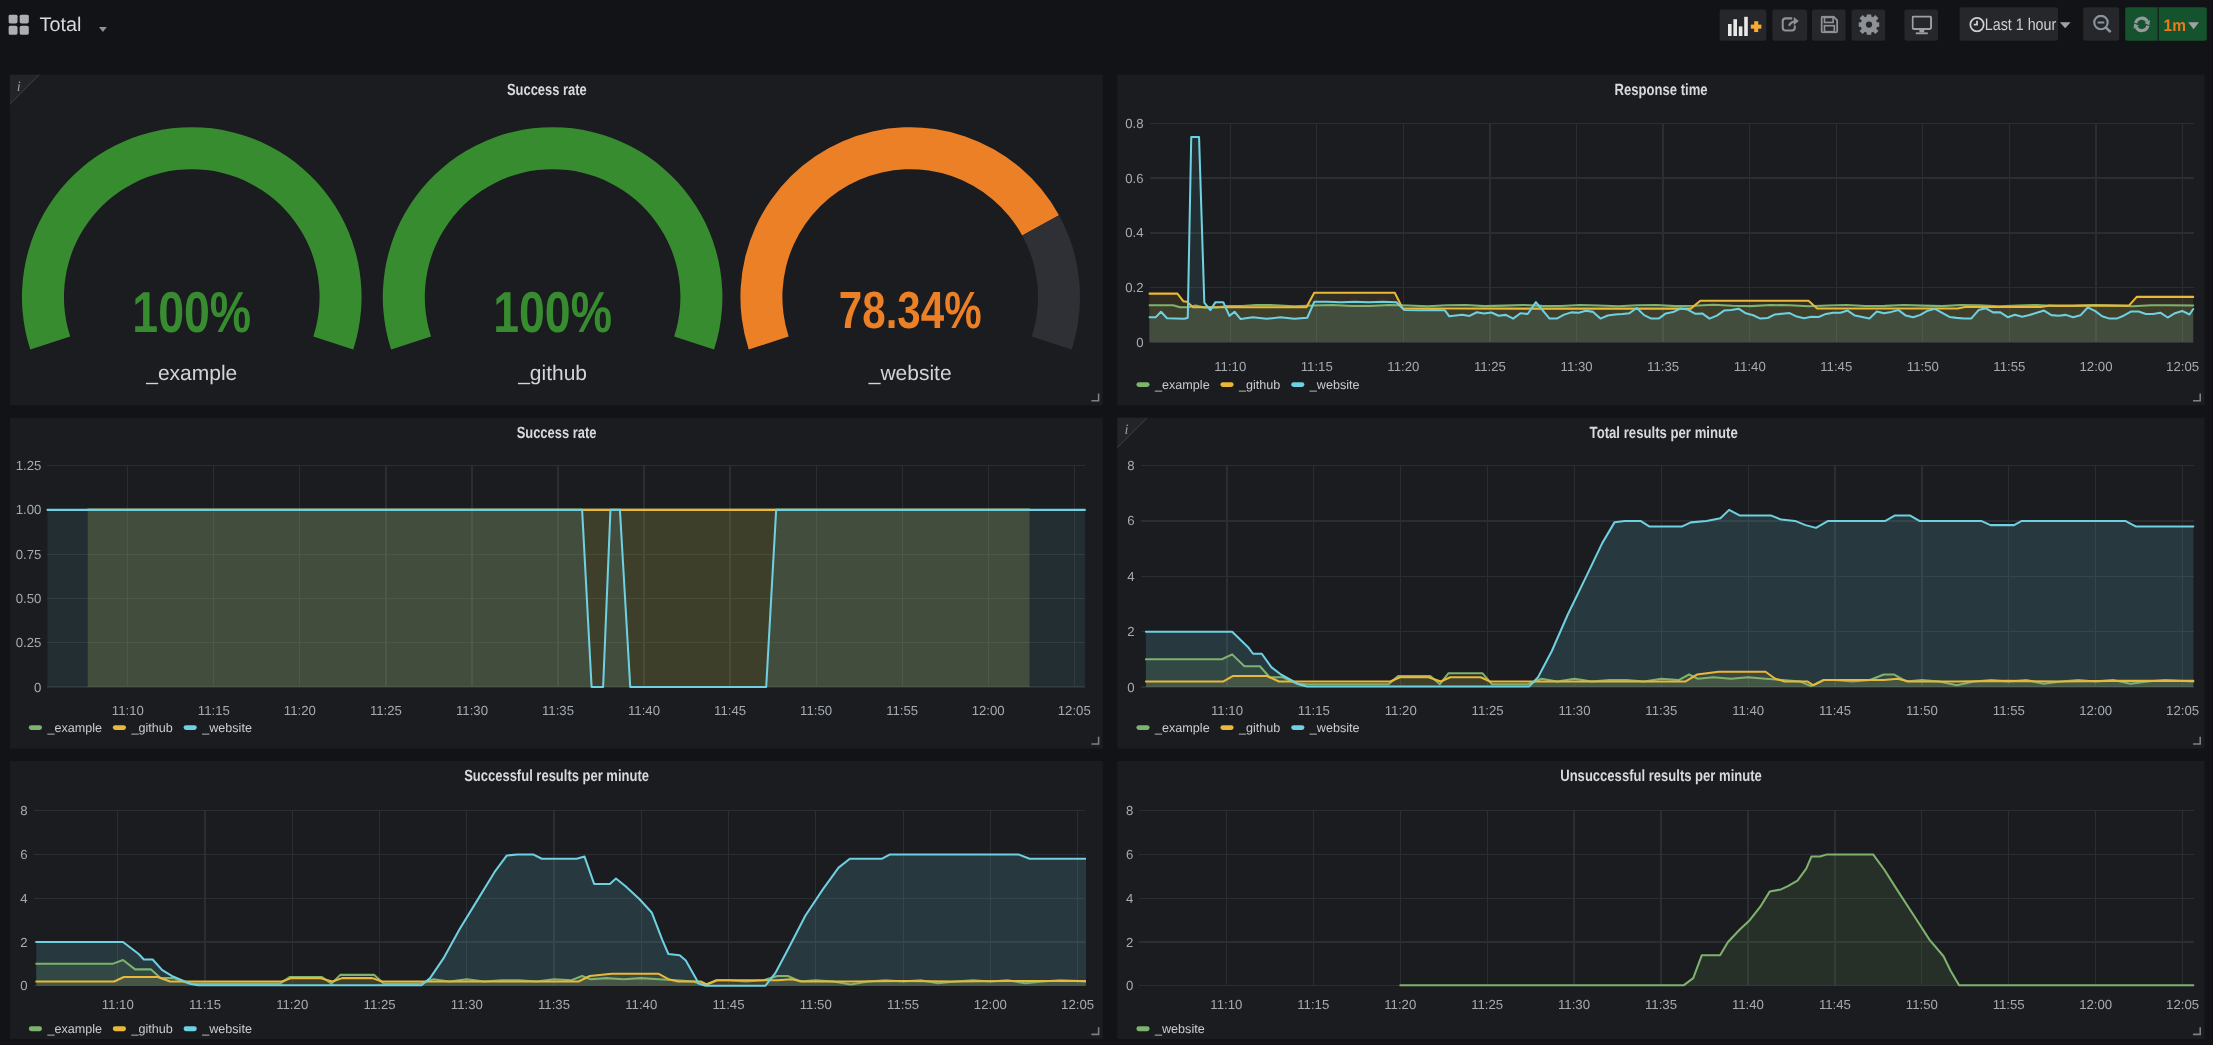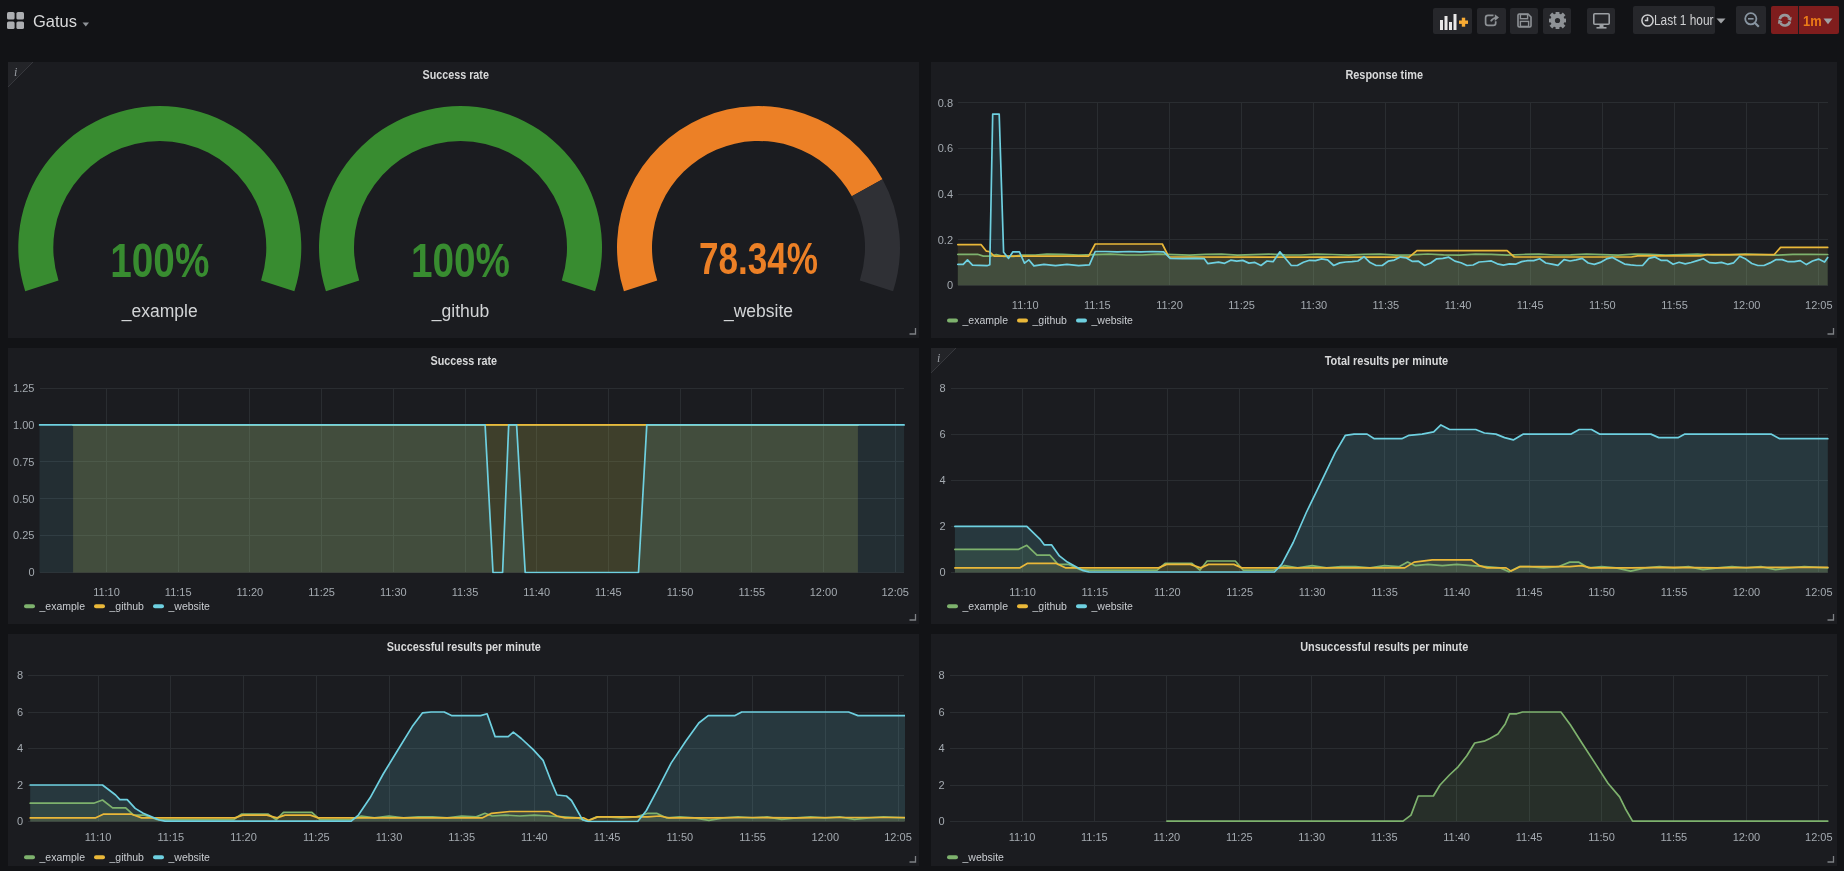--- a/index.html
+++ b/index.html
@@ -4,21 +4,21 @@
 html,body{width:1844px;height:871px;background:#121316;font-family:"Liberation Sans",sans-serif;overflow:hidden}
 .abs{position:absolute}
 </style></head>
 <body>
 <svg class="abs" style="left:7px;top:12px" width="18" height="18">
     <rect x="0" y="0" width="7.6" height="7.6" rx="1.6" fill="#acaeb1"></rect>
     <rect x="9.4" y="0" width="7.6" height="7.6" rx="1.6" fill="#acaeb1"></rect>
     <rect x="0" y="9.4" width="7.6" height="7.6" rx="1.6" fill="#acaeb1"></rect>
     <rect x="9.4" y="9.4" width="7.6" height="7.6" rx="1.6" fill="#acaeb1"></rect>
   </svg>
-<div class="abs" style="left:33px;top:12px;font-size:16.5px;color:#d8d9da">Gatus</div>
+<div class="abs" style="left:33px;top:12px;font-size:16.5px;color:#d8d9da">Total</div>
 <svg class="abs" style="left:82px;top:21.5px" width="8" height="5">
     <path d="M0.5,0.5 L7,0.5 L3.75,4.6 Z" fill="#8e9297"></path>
   </svg>
 <div class="abs" style="left:1432.7px;top:7.7px;width:39.6px;height:26.6px;background:#26272b;border-radius:2px">
     <svg class="abs" style="left:7px;top:5px" width="28" height="17">
       <g fill="#e8e8e8">
         <rect x="0" y="7" width="3" height="10"></rect>
         <rect x="4.5" y="3" width="3" height="14"></rect>
         <rect x="9" y="9" width="3" height="8"></rect>
         <rect x="13.5" y="1" width="3" height="16"></rect>
@@ -76,21 +76,21 @@
       <path d="M0.5,0.5 L9.5,0.5 L5,5.5 Z" fill="#9fa2a5"></path>
     </svg>
   </div>
 <div class="abs" style="left:1736.0px;top:6.4px;width:30.3px;height:28px;background:#26272b;border-radius:2px">
     <svg class="abs" style="left:7.5px;top:5.5px" width="16" height="17">
       <circle cx="6.8" cy="6.8" r="5.6" fill="none" stroke="#8895a1" stroke-width="1.8"></circle>
       <line x1="4" y1="6.8" x2="9.6" y2="6.8" stroke="#8895a1" stroke-width="1.6"></line>
       <line x1="10.8" y1="10.8" x2="14.8" y2="14.8" stroke="#8895a1" stroke-width="2.2"></line>
     </svg>
   </div>
-<div class="abs" style="left:1771.0px;top:6.4px;width:67.8px;height:28px;background:#7f1d1d;border-radius:2px">
+<div class="abs" style="left:1771.0px;top:6.4px;width:67.8px;height:28px;background:#14532d;border-radius:2px">
     <svg class="abs" style="left:6px;top:7px" width="17" height="16">
       <path d="M2.71,6.22 A5.2,5.2 0 0 1 12.39,4.86" fill="none" stroke="#97999c" stroke-width="2.6"></path>
       <path d="M14.69,3.64 L10.10,6.08 L14.08,8.04 Z" fill="#97999c"></path>
       <path d="M12.89,8.38 A5.2,5.2 0 0 1 3.21,9.74" fill="none" stroke="#97999c" stroke-width="2.6"></path>
       <path d="M0.91,10.96 L5.50,8.52 L1.52,6.56 Z" fill="#97999c"></path>
     </svg>
     <div class="abs" style="top:0;width:1px;height:100%;left:27px;background:#1b1c1f"></div>
     <div class="abs" style="left:32px;top:6.5px;font-size:14px;font-weight:bold;color:#eb7b18;transform:scaleX(.92);transform-origin:0 0">1m</div>
     <svg class="abs" style="left:52px;top:11.5px" width="10" height="7">
       <path d="M0.5,0.5 L9.5,0.5 L5,6.3 Z" fill="#9fa2a5"></path>

